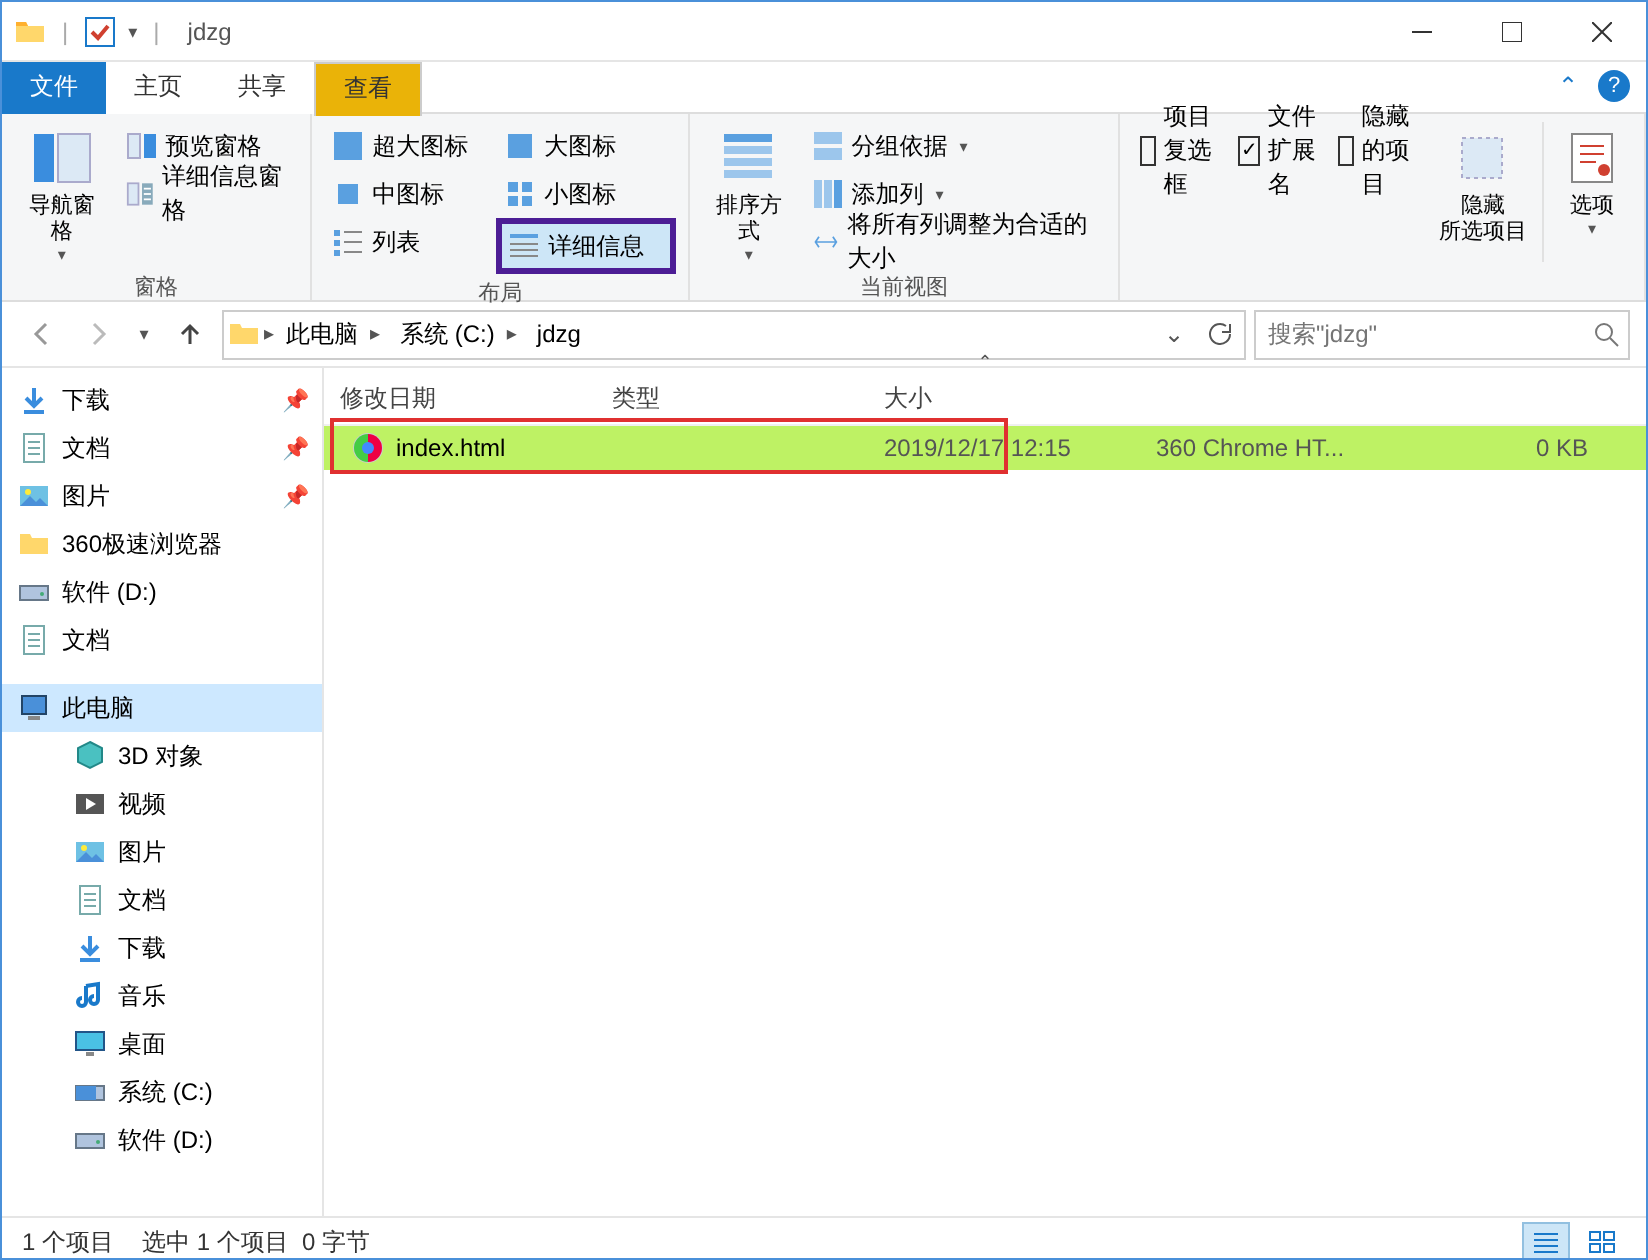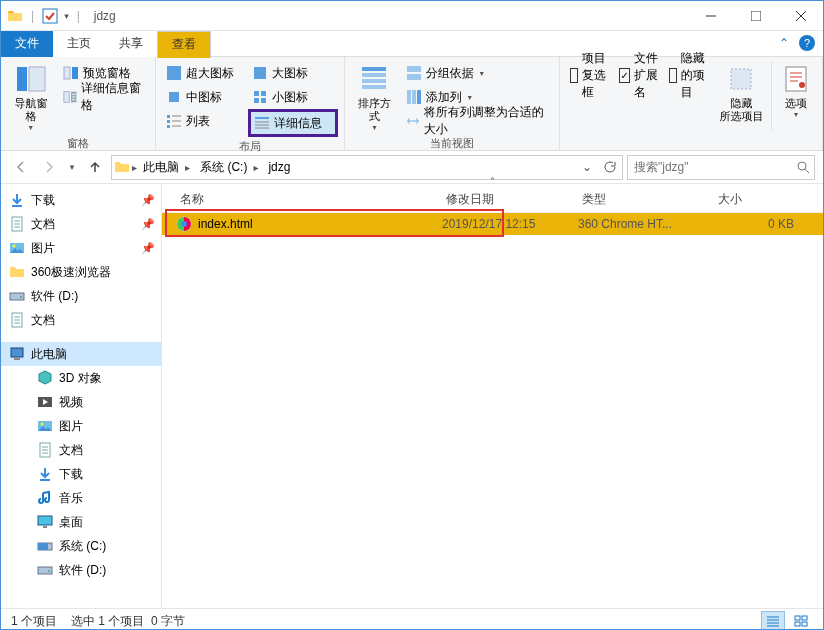--- a/index.html
+++ b/index.html
@@ -46,21 +46,21 @@
 .tree-item.l2{padding-left:36px}
 .filepane{flex:1;display:flex;flex-direction:column}
 .cols{display:flex;height:26px;align-items:center;border-bottom:1px solid #f0f0f0;color:#444;font-size:12px}
 .col{padding:0 8px}
 .col.name{width:250px;padding-left:18px}
 .col.date{width:120px}
 .col.type{width:120px}
 .col.size{width:80px;text-align:left}
 .sort-ind{width:100%;display:flex;justify-content:center;margin-top:-8px;color:#555;font-size:9px}
 .row{display:flex;align-items:center;height:22px;font-size:12px}
-.row.sel{background:#eab308}
+.row.sel{background:#bef264}
 .row .cell{padding:0 8px}
 .row .name{width:250px;display:flex;align-items:center;gap:6px;padding-left:14px}
 .row .date{width:120px;color:#555}
 .row .type{width:120px;color:#555}
 .row .size{width:80px;text-align:right;color:#555}
 .hl-box{position:absolute;border:2px solid #e03030;pointer-events:none}
 .status{height:24px;border-top:1px solid #e5e5e5;display:flex;align-items:center;padding:0 10px;font-size:12px;color:#333;gap:14px}
 .status-right{margin-left:auto;display:flex;gap:4px}
 .view-btn{width:22px;height:18px;border:1px solid transparent;display:flex;align-items:center;justify-content:center}
 .view-btn.active{border-color:#92c0e0;background:#cde6f7}
@@ -500,21 +500,20 @@
             <rect x="1" y="5" width="14" height="7" fill="#b0c4de" stroke="#678"></rect>
             <circle cx="12" cy="9" r="1" fill="#4a7"></circle>
           </svg>
         </span>
         <span>软件 (D:)</span>
       </div>
     </div>
   <div class="filepane" style="position:relative">
     <div class="sort-ind">⌃</div>
     <div class="cols">
-      <div class="col name">名称</div>
       <div class="col date">修改日期</div>
       <div class="col type">类型</div>
       <div class="col size">大小</div>
     </div>
     <div id="rows">
         <div class="row sel">
           <div class="cell name">
             <span>
               <svg class="ic16" viewBox="0 0 16 16">
                 <circle cx="8" cy="8" r="7" fill="#fff" stroke="#ccc"></circle>

